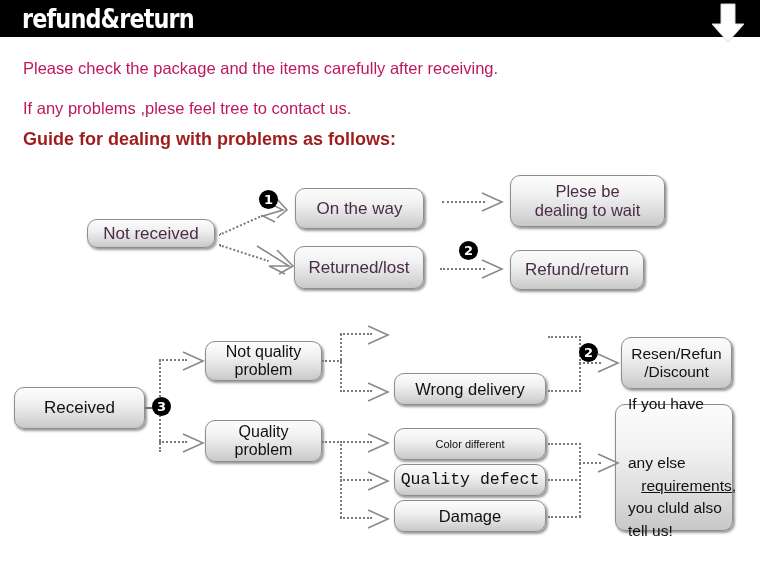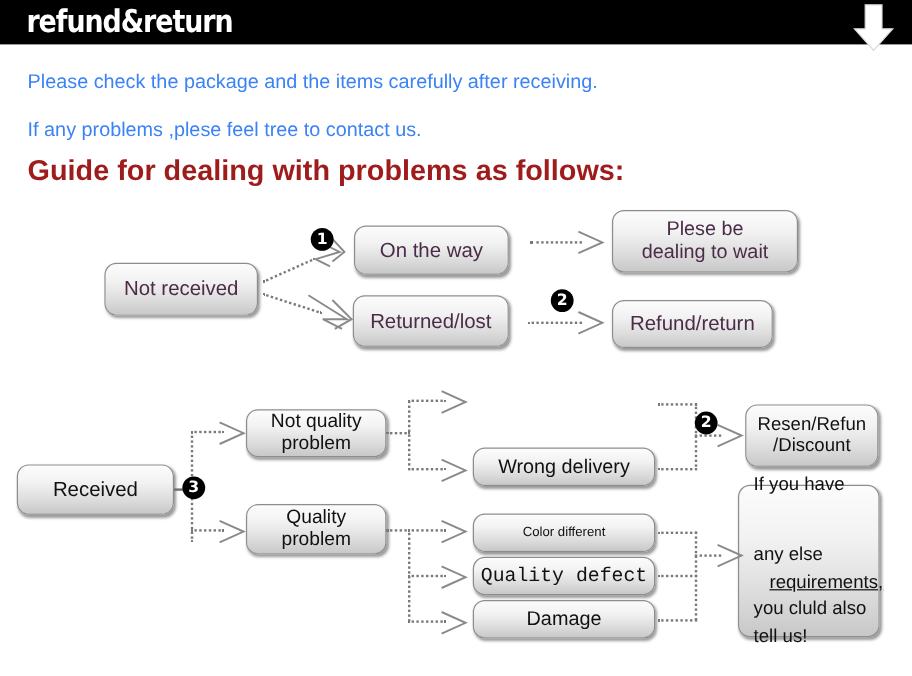--- a/index.html
+++ b/index.html
@@ -28,32 +28,32 @@
     white-space:nowrap;
     line-height:30px;
   }
   .header-arrow{
     position:absolute;left:706px;top:2px;width:44px;height:42px;
   }
 
   
   .intro-line{
     position:absolute;
-    color:#3b82f6;
+    color:#be185d;
     font-size:16.5px;
     font-family:"Liberation Sans", sans-serif;
     white-space:nowrap;
   }
   .intro-1{left:23px;top:59px;}
   .intro-2{left:23px;top:99px;}
 
   .guide-heading{
     position:absolute;left:23px;top:129px;
     color:#9e1c1c;
-    font-size:24px;
+    font-size:18px;
     font-weight:bold;
     font-family:"Liberation Sans", sans-serif;
     white-space:nowrap;
   }
 
   
   .node{
     position:absolute;
     box-sizing:border-box;
     border:1.5px solid #8d8d8d;
@@ -113,21 +113,21 @@
   <div class="header-arrow">
     <svg width="44" height="42" viewBox="0 0 44 42">
       <polygon points="15,2 29,2 29,22 38,22 22,40 6,22 15,22" fill="#ffffff" stroke="#d9d9d9" stroke-width="1"></polygon>
     </svg>
   </div>
 
   <div class="intro-line intro-1">Please check the package and the items carefully after receiving.</div>
   <div class="intro-line intro-2">If any problems ,plese feel tree to contact us.</div>
   <div class="guide-heading">Guide for dealing with problems as follows:</div>
 
-  <div class="node purple" style="left:87px;top:219px;width:128px;height:44px;font-size:17px;">
+  <div class="node purple" style="left:87px;top:219px;width:128px;height:29px;font-size:17px;">
     <span class="txt">Not received</span>
   </div>
 
   <div class="dline h" style="left:219px;top:234px;width:48px;transform:rotate(-24deg);transform-origin:left center;"></div>
   <div class="arrowhead" style="left:257px;top:196px;">
     <svg width="34" height="30" viewBox="0 0 34 30">
       <polyline points="2,2 26,14 6,20 18,26" fill="none" stroke="#8a8a8a" stroke-width="1.6"></polyline>
       <polyline points="20,3 30,14 20,22" fill="none" stroke="#8a8a8a" stroke-width="1.6"></polyline>
     </svg>
   </div>

